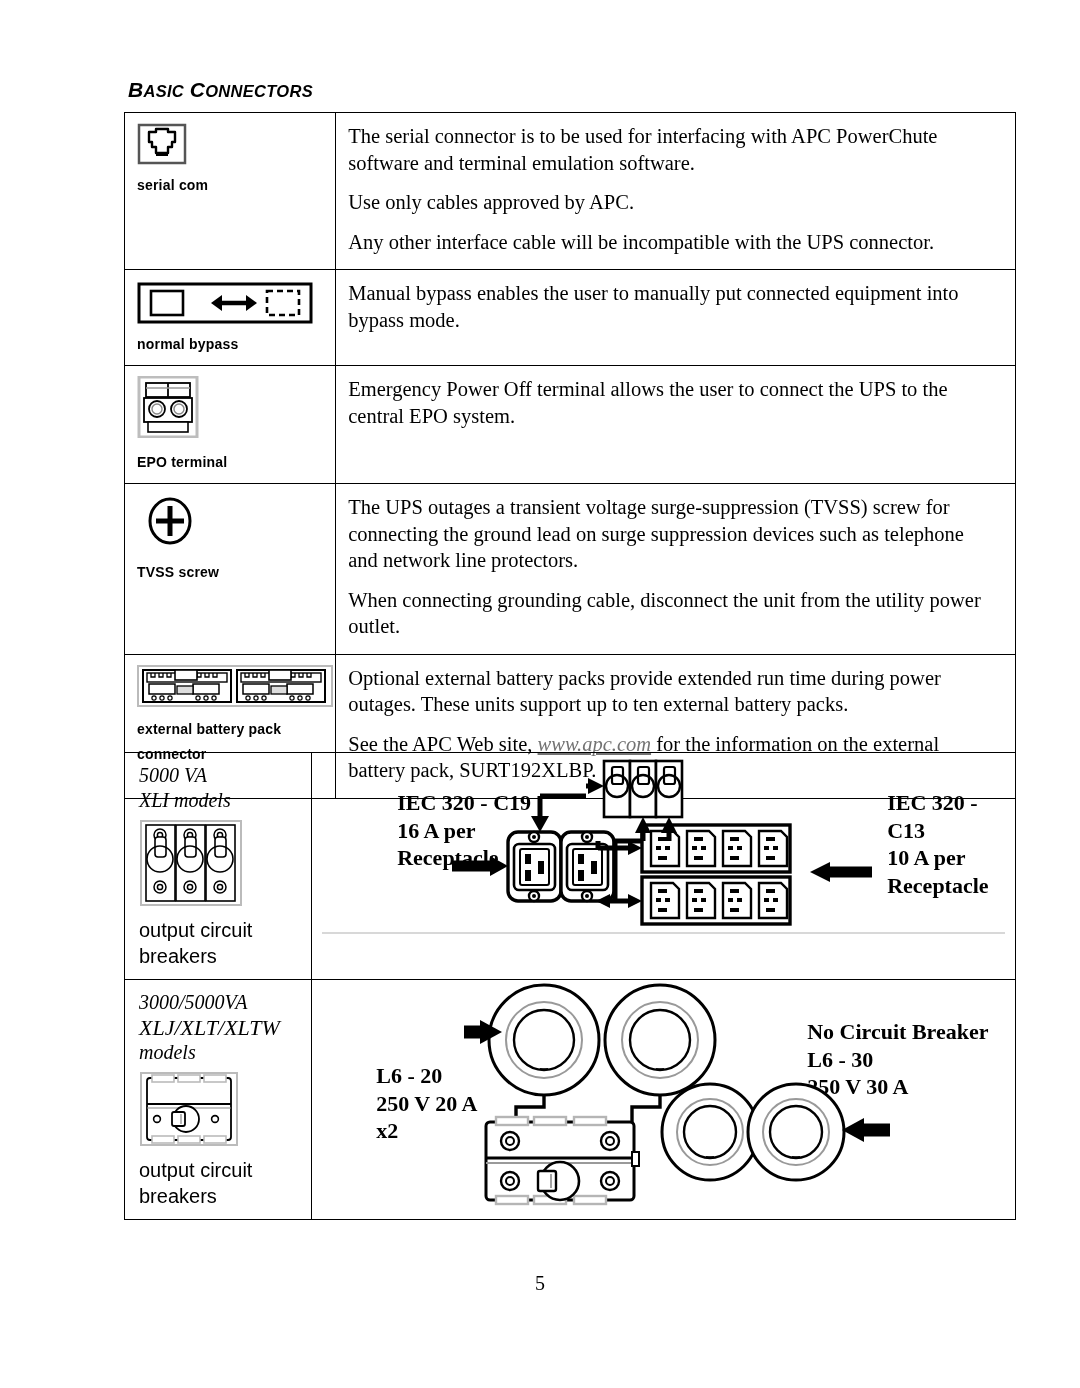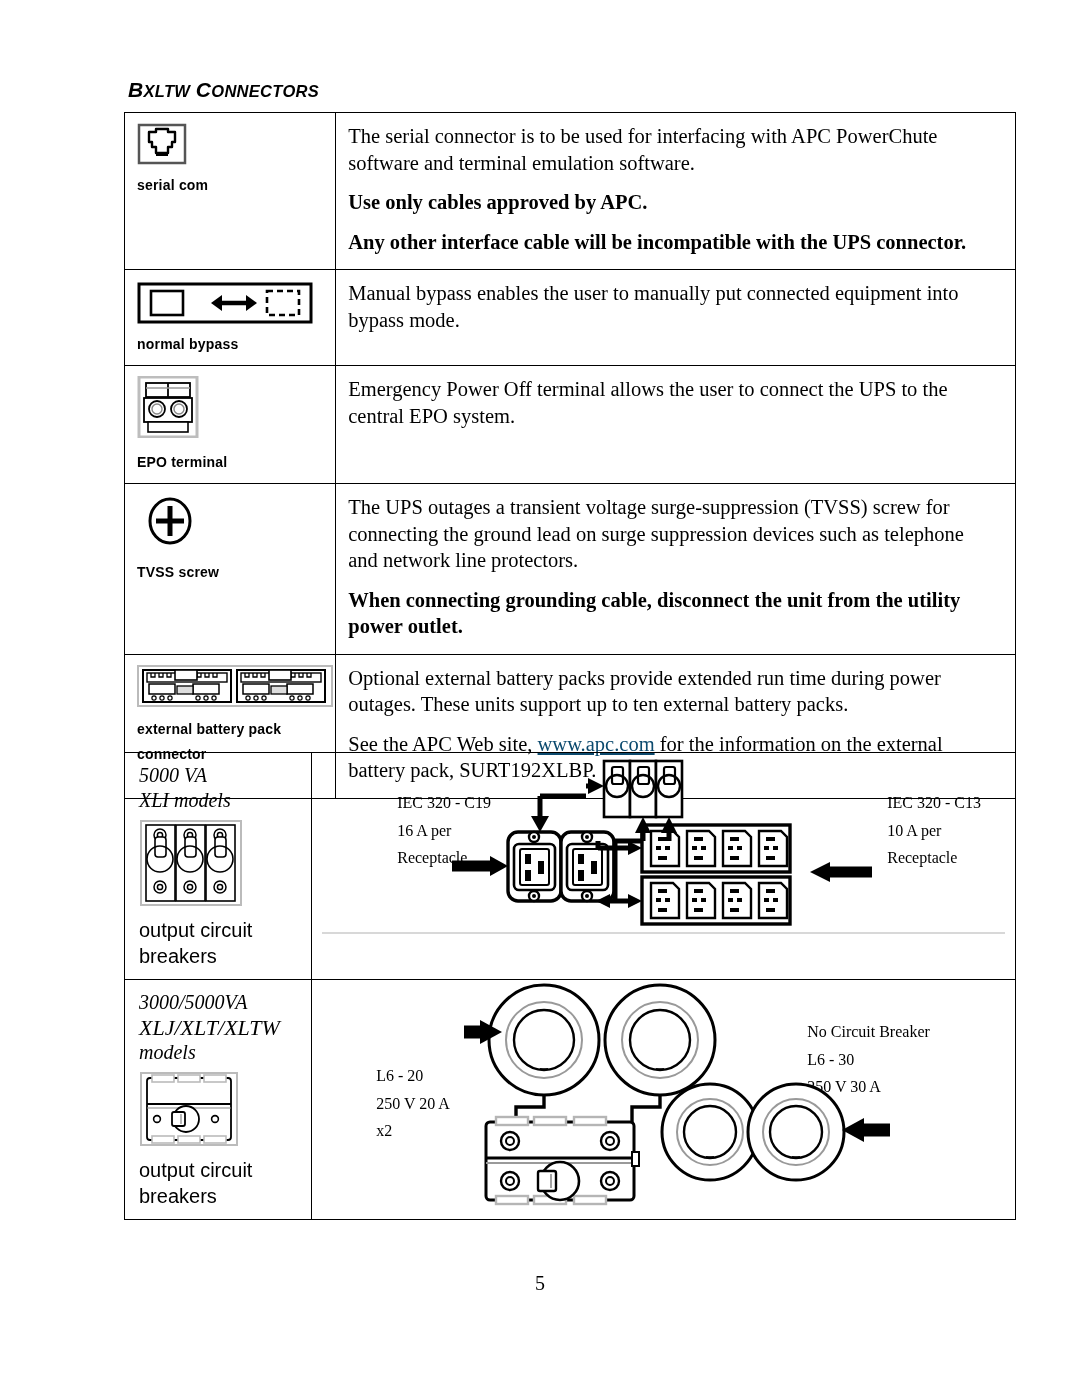--- a/index.html
+++ b/index.html
@@ -41,21 +41,21 @@
   .iconcell{position:relative;padding:10px 0 8px 12px;min-height:60px;}
   .iconlabel{
     font-family:"Liberation Sans", sans-serif;
     font-weight:bold;font-size:14px;
     line-height:25px;
     letter-spacing:.2px;
     margin-top:8px;
   }
   .txtcell{padding:10px 18px 12px 12px;}
   .p-reg{font-size:20.5px;line-height:26.5px;margin:0 0 13px 0;}
-  .p-bold{font-size:20.5px;line-height:26.5px;margin:0 0 13px 0;font-weight:bold;}
+  .p-bold{font-size:20.5px;line-height:26.5px;margin:0 0 13px 0;font-weight:normal;}
   .p-reg:last-child,.p-bold:last-child{margin-bottom:2px;}
   .lnk{text-decoration:underline;}
 
   
   .tbl2{
     position:absolute;left:124px;top:752px;
     width:892px;
     border-collapse:collapse;
     table-layout:fixed;
   }
@@ -67,39 +67,39 @@
     font-style:italic;font-size:20px;line-height:25px;
   }
   .breaker-label{
     font-family:"Liberation Sans", sans-serif;
     font-size:20px;line-height:26px;margin-top:10px;
   }
   .diagcell{position:relative;}
 
   .callout{
     position:absolute;
-    font-weight:normal;font-size:16px;line-height:27.5px;
+    font-weight:bold;font-size:22px;line-height:27.5px;
     white-space:pre-line;
   }
 
   .pagenum{
     position:absolute;left:0;top:1272px;width:1080px;
     text-align:center;font-size:20px;
   }
 
   svg{display:block;}
   .abs{position:absolute;}
 </style>
 </head>
 <body>
 
 <div class="page">
 
   <div class="section-head">
-    <span><span style="font-size:21px">B</span><span style="font-size:16.5px">XLTW</span> <span style="font-size:21px">C</span><span style="font-size:16.5px">ONNECTORS</span></span>
+    <span><span style="font-size:21px">B</span><span style="font-size:16.5px">ASIC</span> <span style="font-size:21px">C</span><span style="font-size:16.5px">ONNECTORS</span></span>
   </div>
 
   <table class="tbl">
     <colgroup>
         <col class="col-icon">
         <col class="col-txt">
       </colgroup>
     <tbody>
 
       <tr>
@@ -244,21 +244,21 @@
                   </g>
                 </g>
               </svg>
             </span>
             <div class="iconlabel" style="margin-top:10px;">external battery pack connector</div>
           </div>
         </td>
         <td>
           <div class="txtcell">
             <p class="p-reg">Optional external battery packs provide extended run time during power outages. These units support up to ten external battery packs.</p>
-            <p class="p-reg"><span>See the APC Web site, </span><a class="lnk" href="#" style="color:#0c4a6e;">www.apc.com</a><span> for the information on the external battery pack, SURT192XLBP.</span></p>
+            <p class="p-reg"><span>See the APC Web site, </span><a class="lnk" href="#" style="color:#737373;font-style:italic;">www.apc.com</a><span> for the information on the external battery pack, SURT192XLBP.</span></p>
           </div>
         </td>
       </tr>
 
     </tbody>
   </table>
 
   <table class="tbl2">
     <colgroup>
         <col class="col-m">

